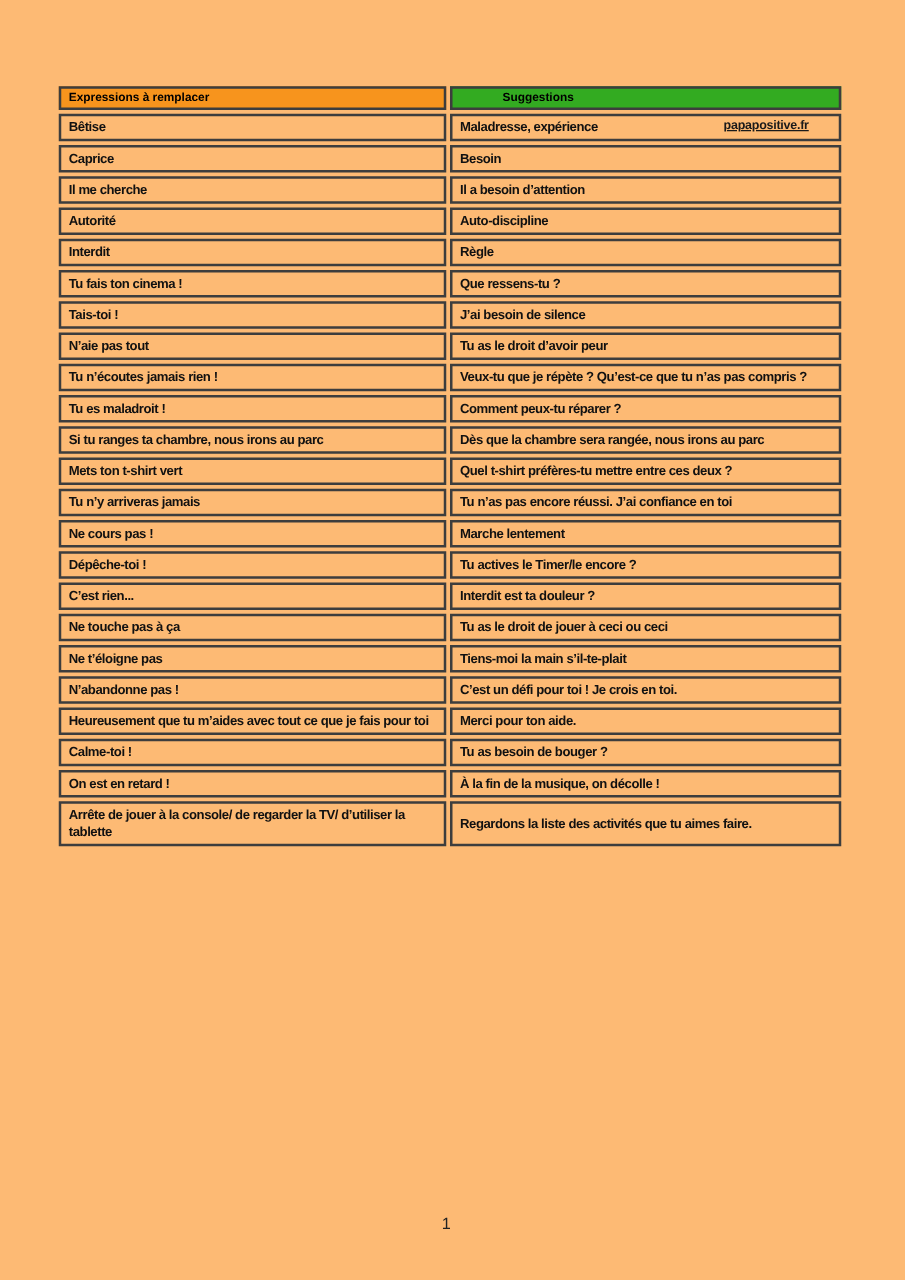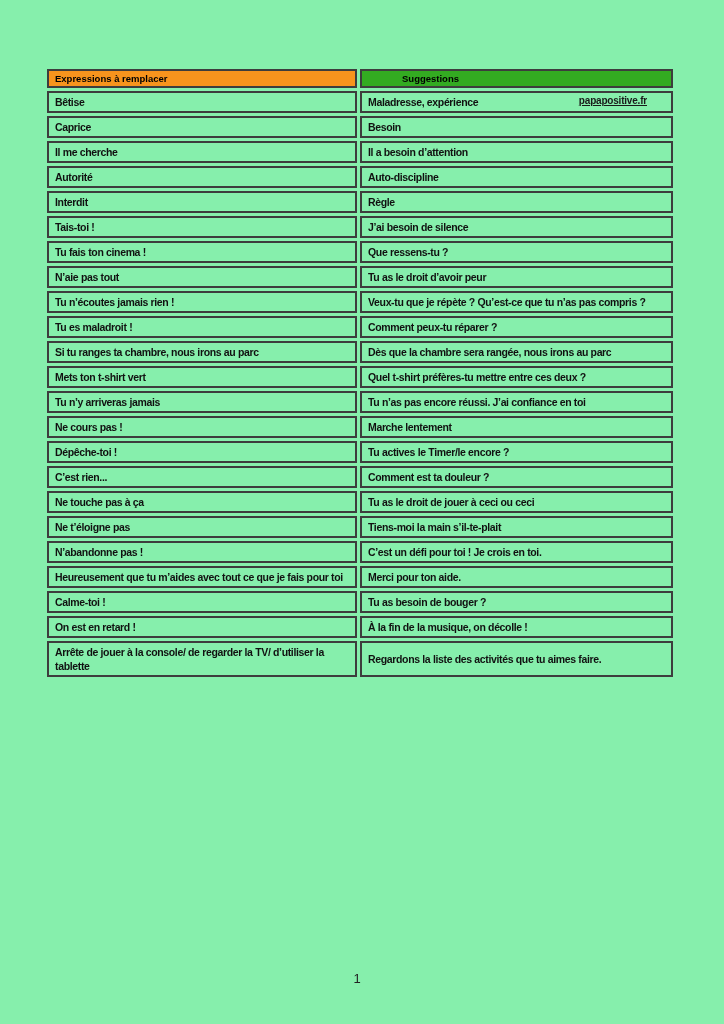--- a/index.html
+++ b/index.html
@@ -4,21 +4,21 @@
 <style>
   html, body {
     margin: 0;
     padding: 0;
     background: #ffffff;
   }
   .page {
     position: relative;
     width: 724px;
     height: 1024px;
-    background: #86efac;
+    background: #fdba74;
     font-family: "Liberation Sans", sans-serif;
     overflow: hidden;
   }
   table.replace-table {
     position: absolute;
     left: 44px;
     top: 66px;
     width: 632px;
     border-collapse: separate;
     border-spacing: 3px;
@@ -104,30 +104,30 @@
     <td class="expr">Autorité</td>
     <td class="sugg"><span class="sugg-text">Auto-discipline</span></td>
   </tr>
 
   <tr>
     <td class="expr">Interdit</td>
     <td class="sugg"><span class="sugg-text">Règle</span></td>
   </tr>
 
   <tr>
+    <td class="expr">Tu fais ton cinema !</td>
+    <td class="sugg"><span class="sugg-text">Que ressens-tu ?</span></td>
+  </tr>
+
+  <tr>
     <td class="expr">Tais-toi !</td>
     <td class="sugg"><span class="sugg-text">J’ai besoin de silence</span></td>
   </tr>
 
   <tr>
-    <td class="expr">Tu fais ton cinema !</td>
-    <td class="sugg"><span class="sugg-text">Que ressens-tu ?</span></td>
-  </tr>
-
-  <tr>
     <td class="expr">N’aie pas tout</td>
     <td class="sugg"><span class="sugg-text">Tu as le droit d’avoir peur</span></td>
   </tr>
 
   <tr>
     <td class="expr">Tu n’écoutes jamais rien !</td>
     <td class="sugg"><span class="sugg-text">Veux-tu que je répète ? Qu’est-ce que tu n’as pas compris ?</span></td>
   </tr>
 
   <tr>
@@ -157,21 +157,21 @@
 
   <tr>
     <td class="expr">Dépêche-toi  !</td>
     <td class="sugg"><span class="sugg-text">Tu actives le Timer/le encore ?</span></td>
   </tr>
 
 
 
   <tr>
     <td class="expr">C’est rien...</td>
-    <td class="sugg"><span class="sugg-text">Comment est ta douleur ?</span></td>
+    <td class="sugg"><span class="sugg-text">Interdit est ta douleur ?</span></td>
   </tr>
 
   <tr>
     <td class="expr">Ne touche pas à ça</td>
     <td class="sugg"><span class="sugg-text">Tu as le droit de jouer à ceci ou ceci</span></td>
   </tr>
 
   <tr>
     <td class="expr">Ne t’éloigne pas</td>
     <td class="sugg"><span class="sugg-text">Tiens-moi la main s’il-te-plait</span></td>

